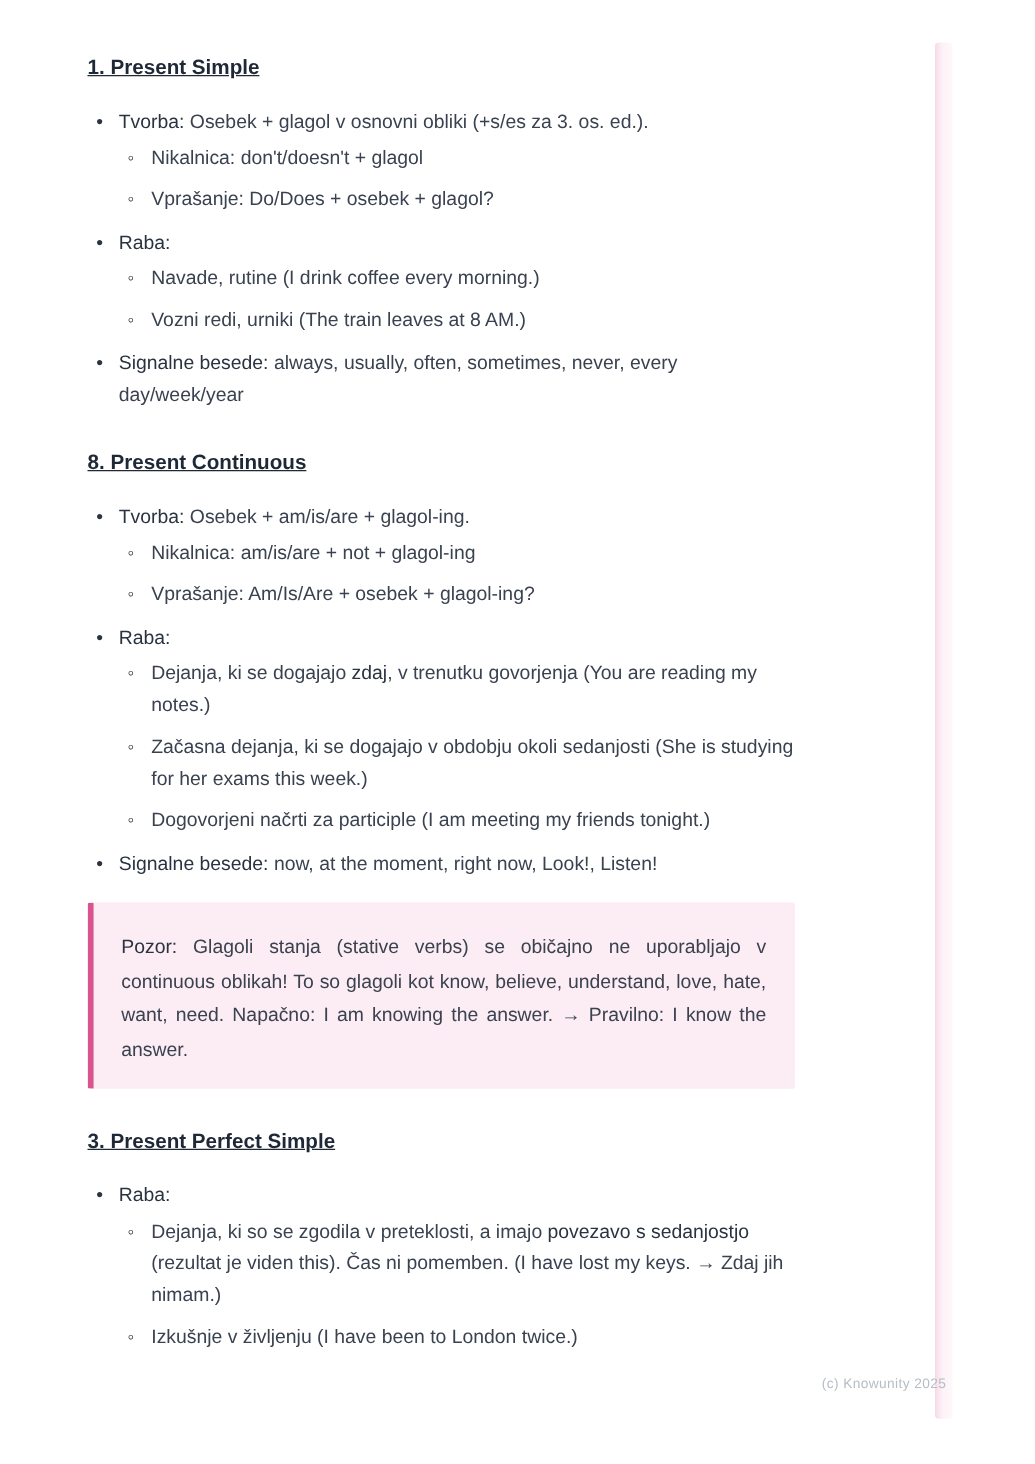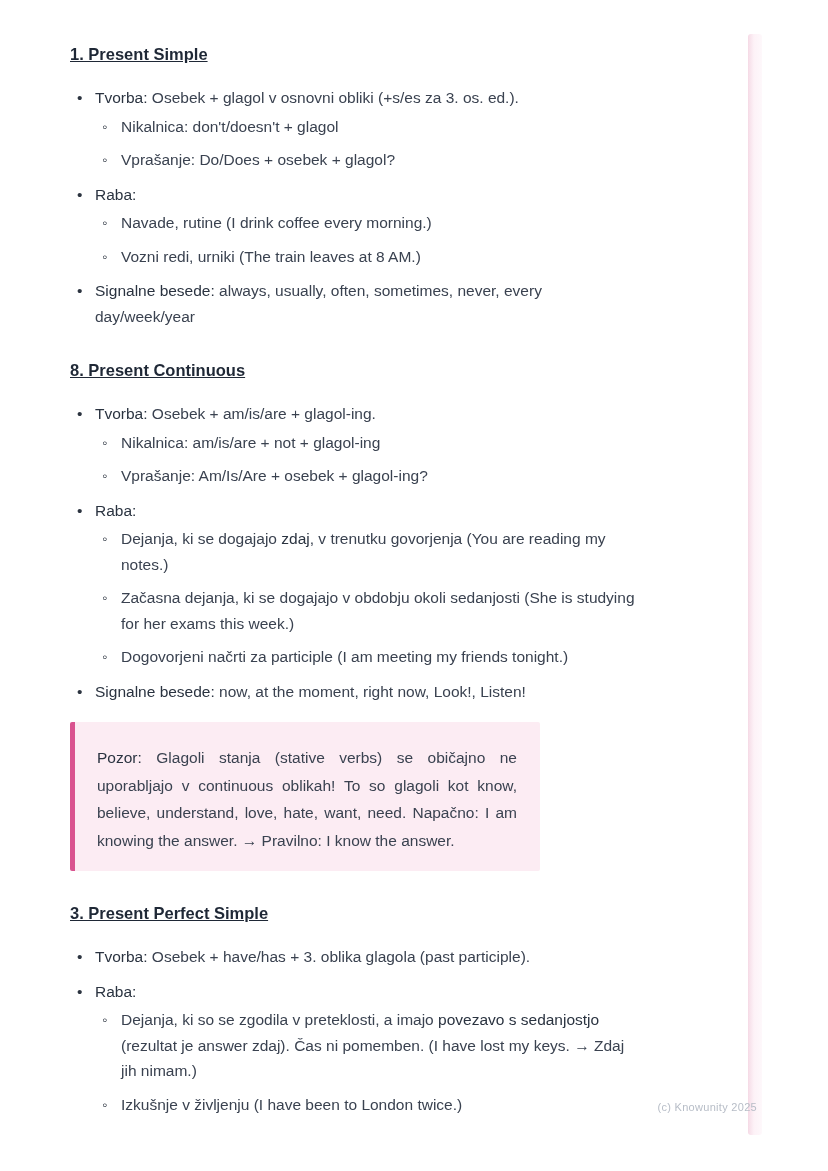--- a/index.html
+++ b/index.html
@@ -51,21 +51,21 @@
     content:"◦";
     position:absolute;
     left:7px;top:0;
     font-size:15px;
     color:#2c3440;
   }
   .b{font-weight:400;color:#2a3340;}
   .i{}
   .callout{
     box-sizing:border-box;
-    width:470px;
+    width:566px;
     margin-top:18px;
     margin-bottom:32px;
     background:#fcecf3;
     border-left:5px solid #d9538f;
     border-radius:2px;
     padding:22px 23px 17px 22px;
     font-size:15.5px;
     line-height:27.5px;
     text-align:justify;
   }
@@ -138,26 +138,23 @@
 
     <div class="callout">
       <span><span class="b">Pozor:</span><span> Glagoli stanja (stative verbs) se običajno ne uporabljajo v continuous oblikah! To so glagoli kot </span><span class="i">know, believe, understand, love, hate, want, need</span><span>. </span><span class="i">Napačno:</span><span> I am knowing the answer. → </span><span class="i">Pravilno:</span><span> I know the answer.</span></span>
     </div>
   </section>
 
   <section>
     <h3 class="section-heading">3. Present Perfect Simple</h3>
     <ul class="l1">
       <li>
-        <span><span class="b">Tvorba:</span><span> Osebek + have/has + 3. oblika glagola (past participle).</span></span>
-      </li>
-      <li>
         <span><span class="b">Raba:</span></span>
         <ul class="l2">
-          <li><span>Dejanja, ki so se zgodila v preteklosti, a imajo </span><span class="b">povezavo s sedanjostjo</span><span> (rezultat je answer zdaj). Čas ni pomemben. (</span><span class="i">I have lost my keys.</span><span> → Zdaj jih nimam.)</span></li>
+          <li><span>Dejanja, ki so se zgodila v preteklosti, a imajo </span><span class="b">povezavo s sedanjostjo</span><span> (rezultat je viden this). Čas ni pomemben. (</span><span class="i">I have lost my keys.</span><span> → Zdaj jih nimam.)</span></li>
           <li><span>Izkušnje v življenju (</span><span class="i">I have been to London twice.</span><span>)</span></li>
         </ul>
       </li>
     </ul>
   </section>
 
 </div>
 
 <div class="edge-stripe"></div>
 

